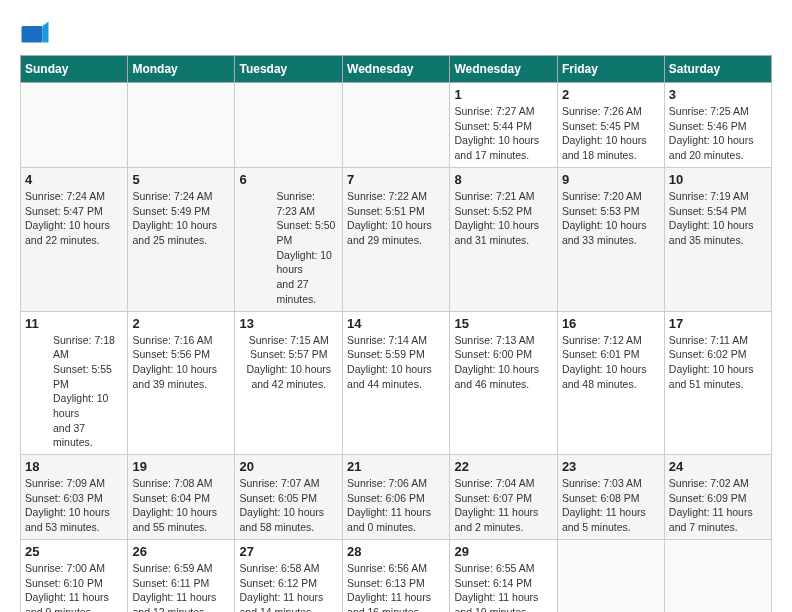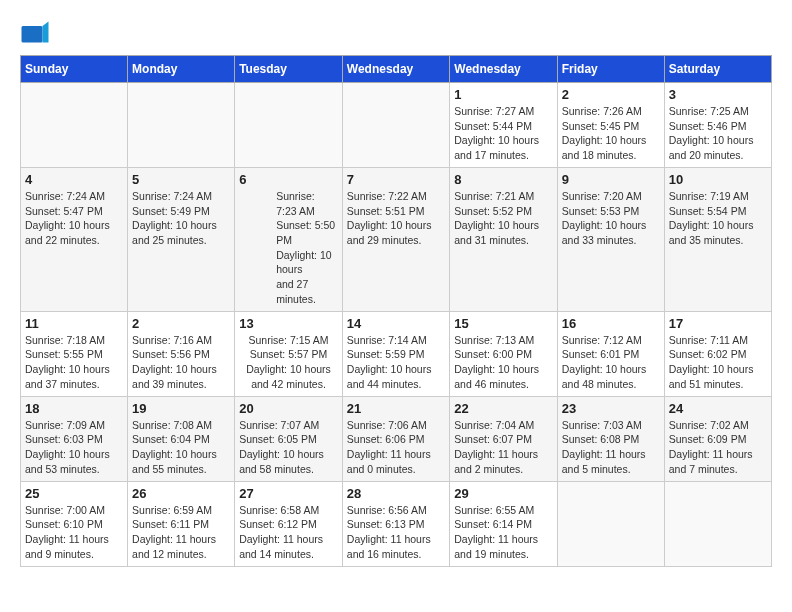--- a/index.html
+++ b/index.html
@@ -40,21 +40,21 @@
     .location-title {
       font-size: 16px;
       color: #444;
     }
     .calendar {
       width: 100%;
       border-collapse: collapse;
       font-size: 11px;
     }
     .calendar th {
-      background: #1d4ed8;
+      background: #0f766e;
       color: #fff;
       padding: 6px 4px;
       text-align: left;
       border: 1px solid #aaa;
       font-size: 12px;
     }
     .calendar td {
       border: 1px solid #ccc;
       vertical-align: top;
       padding: 4px;
@@ -189,21 +189,21 @@
           <div class="day-number">10</div>
           <div class="day-info" style="white-space: pre-line;">Sunrise: 7:19 AM
 Sunset: 5:54 PM
 Daylight: 10 hours
 and 35 minutes.</div>
         </td>
       </tr>
       <tr class="row-white">
         <td>
           <div class="day-number">11</div>
-          <div class="day-info" style="white-space: pre-line;">Sunrise: 7:18 AM
+          <div class="day-info" style="white-space: pre-line; margin-left: 28px;">Sunrise: 7:18 AM
 Sunset: 5:55 PM
 Daylight: 10 hours
 and 37 minutes.</div>
         </td>
         <td>
           <div class="day-number">2</div>
           <div class="day-info" style="white-space: pre-line;">Sunrise: 7:16 AM
 Sunset: 5:56 PM
 Daylight: 10 hours
 and 39 minutes.</div>

